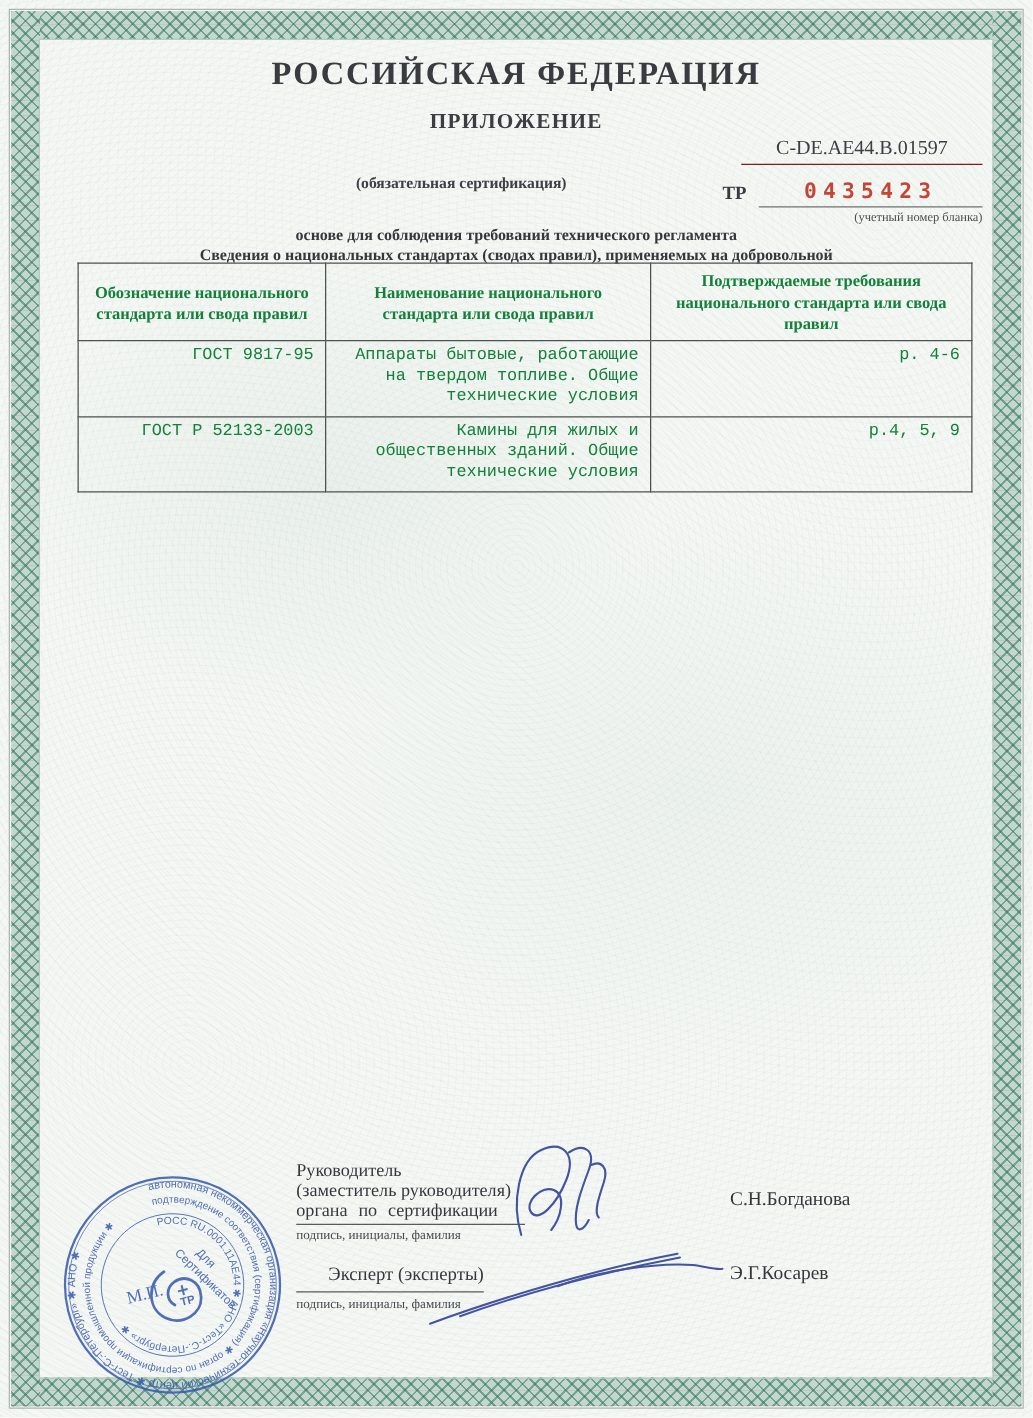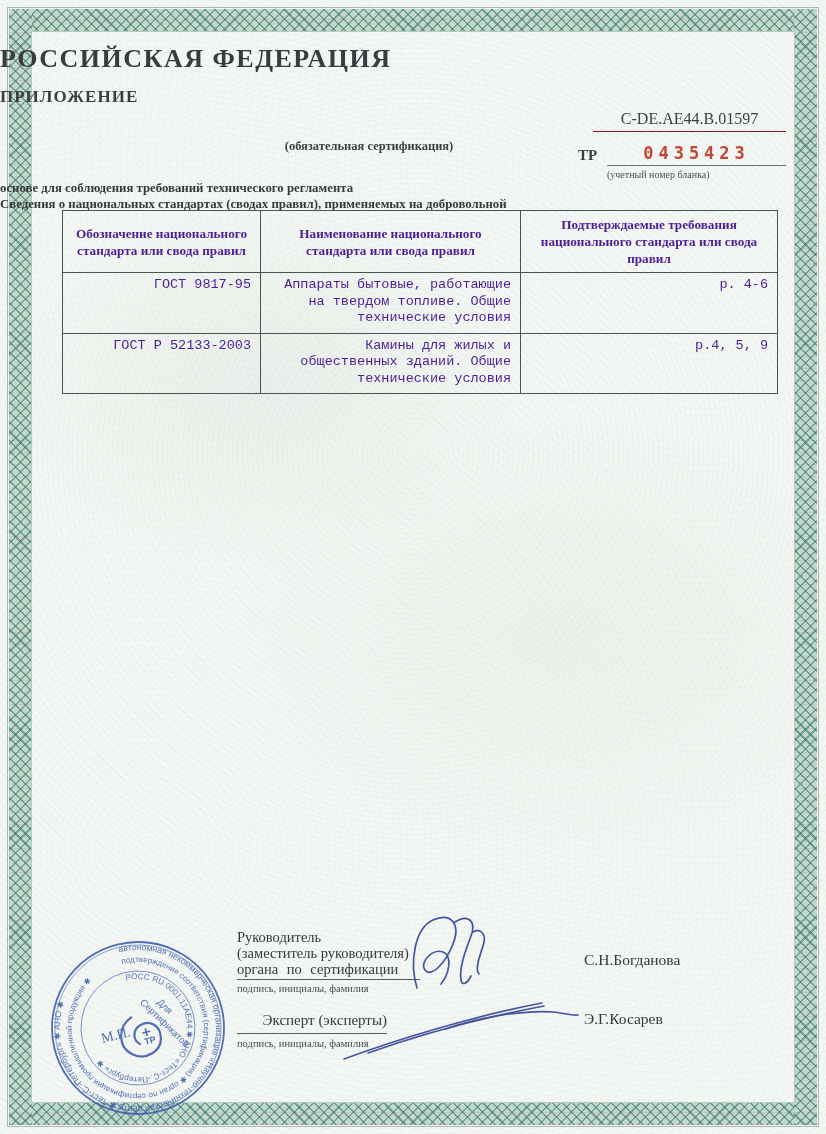--- a/index.html
+++ b/index.html
@@ -29,38 +29,38 @@
       repeating-linear-gradient(-45deg, rgba(47,112,93,.5) 0 1.5px, transparent 1.5px 7px),
       repeating-linear-gradient(0deg, rgba(186,128,158,.22) 0 1px, transparent 1px 12px);
   }
   .gb-top{left:9px;right:9px;top:9px;height:23px;}
   .gb-bottom{left:9px;right:9px;bottom:9px;height:23px;}
   .gb-left{left:9px;top:9px;bottom:9px;width:23px;}
   .gb-right{right:9px;top:9px;bottom:9px;width:23px;}
   .inner-line{position:absolute;inset:31px;border:1px solid #b7cabf;pointer-events:none;}
 
   .abs{position:absolute;}
-  .ctr{left:0;right:0;}
+  .ctr{left:0;right:0;text-align:center;}
 
   .country-title{top:44px;font-size:26px;font-weight:bold;letter-spacing:1.5px;color:#383c41;}
   .annex-title{top:87px;font-size:17px;font-weight:bold;letter-spacing:1px;color:#3a3e43;}
   .cert-line{top:106px;left:153px;font-size:23px;font-weight:bold;letter-spacing:.5px;color:#383c41;white-space:nowrap;}
   .cert-line .nosign{margin-left:14px;}
   .cert-number{top:110px;left:593px;width:193px;text-align:center;font-size:16px;
     border-bottom:1px solid #7f1d1d;padding-bottom:3px;color:#3c4045;}
   .cert-kind{top:139px;left:153px;width:432px;text-align:center;font-size:12.5px;font-weight:bold;color:#3d4146;}
   .tr-label{top:147px;left:578px;font-size:15px;font-weight:bold;color:#383c41;}
   .blank-number{top:143px;left:607px;width:179px;text-align:center;
     font-family:"DejaVu Sans Mono", monospace;font-size:17px;font-weight:bold;letter-spacing:5px;
     color:#c44536;border-bottom:1px solid #6b7370;padding-bottom:2px;}
-  .blank-note{top:169px;left:607px;width:179px;text-align:left;font-size:10px;color:#4a4e53;}
+  .blank-note{top:169px;left:607px;width:179px;text-align:right;font-size:10px;color:#4a4e53;}
   .intro{top:180px;font-size:12.8px;font-weight:bold;line-height:16px;color:#34383d;}
 
   .std-table{position:absolute;top:210px;left:62px;width:715px;border-collapse:collapse;
-    table-layout:fixed;font-size:13.5px;color:#4c1d95;}
+    table-layout:fixed;font-size:13.5px;color:#15803d;}
   .std-table th,.std-table td{border:1.2px solid #4c5250;background:transparent;}
   .std-table th{font-weight:bold;text-align:center;vertical-align:middle;
     font-size:13.2px;line-height:17px;padding:5px 8px;height:42px;}
   .std-table td{vertical-align:top;text-align:right;line-height:16.5px;padding:4px 9px 6px;font-family:Liberation Mono, monospace;}
   .std-table tr.r1 td{height:44px;}
   .std-table tr.r2 td{height:30px;}
 
   .sig-role{top:930px;left:237px;width:183px;font-size:14.5px;line-height:15.8px;color:#34383d;
     border-bottom:1px solid #565c59;padding-bottom:2px;}
   .sig-role .justified{word-spacing:5px;}

